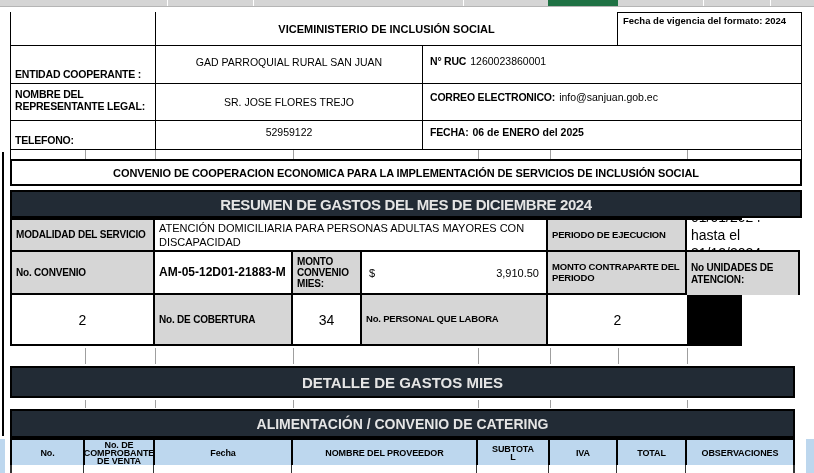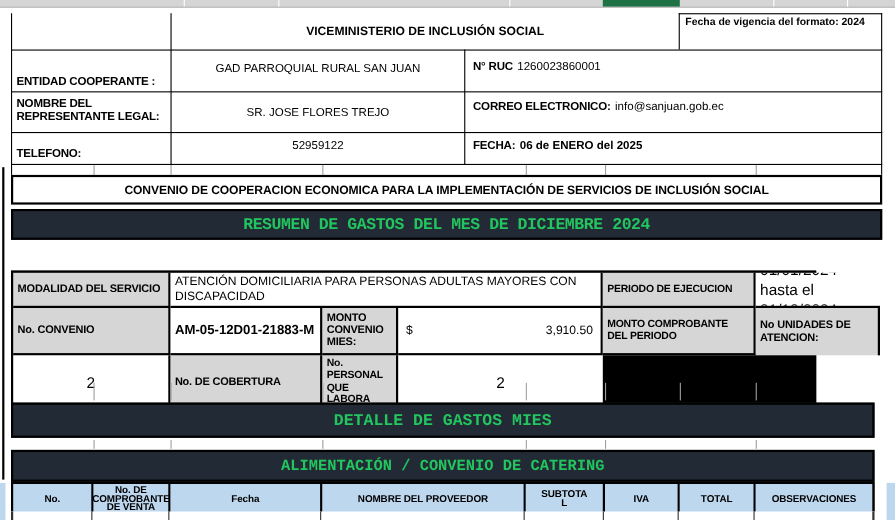--- a/index.html
+++ b/index.html
@@ -14,21 +14,21 @@
   
   .form-label{font-weight:bold;font-size:10.5px;line-height:1.15;letter-spacing:-0.2px;
               display:flex;align-items:flex-end;padding:0 3px 3px 4px;}
   .form-value{font-size:10.5px;display:flex;align-items:center;justify-content:center;text-align:center;}
   .form-right{font-size:10.5px;display:flex;align-items:center;padding:0 4px 7px 7px;white-space:nowrap;}
   .form-right .rl{font-weight:bold;margin-right:4px;letter-spacing:-0.2px;}
   
   .banner-white{background:#fff;border:2px solid #000;display:flex;align-items:center;justify-content:center;
                 font-weight:bold;font-size:11px;letter-spacing:-0.1px;text-align:center;}
   .bar-dark{background:#222b35;border:2px solid #000;display:flex;align-items:center;justify-content:center;
-            color:#22c55e;font-weight:bold;text-align:center;font-family:Liberation Mono, monospace;}
+            color:#e5e5e5;font-weight:bold;text-align:center;}
   
   .rgrid{display:grid;border:2px solid #000;background:#000;}
   .rgrid > div{box-sizing:border-box;border-right:2px solid #000;border-bottom:2px solid #000;overflow:hidden;}
   .rgrid > .lastcol{border-right:none;}
   .rgrid > .lastrow{border-bottom:none;}
   .glabel{background:#d6d6d6;font-weight:bold;font-size:10px;line-height:1.12;letter-spacing:-0.2px;
           display:flex;align-items:center;padding:1px 3px 1px 4px;}
   .glabel.sm{font-size:9.5px;}
   .gvalue{background:#fff;font-size:14px;display:flex;align-items:center;padding:1px 4px;}
   .gvalue.center{justify-content:center;padding:0;}
@@ -99,38 +99,39 @@
   <div class="tick" style="left:478px;top:150px;height:9px;"></div>
   <div class="tick" style="left:550px;top:150px;height:9px;"></div>
   <div class="tick" style="left:687px;top:150px;height:9px;"></div>
   <div class="tick" style="left:10px;top:150px;height:9px;background:#000;"></div>
   <div class="tick" style="left:801px;top:150px;height:9px;background:#000;"></div>
 
   <div class="abs banner-white" style="left:10px;top:159px;width:792px;height:27px;text-align:right;">CONVENIO DE COOPERACION ECONOMICA PARA LA IMPLEMENTACIÓN DE SERVICIOS DE INCLUSIÓN SOCIAL</div>
 
   <div class="abs bar-dark" style="left:10px;top:190px;width:792px;height:28px;font-size:15px;letter-spacing:-0.4px;">RESUMEN DE GASTOS  DEL MES DE DICIEMBRE 2024</div>
 
-  <div class="abs rgrid" style="left:10px;top:218px;width:732px;height:128px;grid-template-columns:143px 138px 69px 186px 139px 113px;grid-template-rows:32px 43px 49px;margin-top:28px;">
+  <div class="abs rgrid" style="left:10px;top:218px;width:732px;height:128px;grid-template-columns:143px 138px 69px 186px 139px 113px;grid-template-rows:32px 43px 49px;">
     <div class="glabel">MODALIDAD DEL SERVICIO</div>
     <div class="gvalue" style="grid-column:2/5;font-size:11px;align-items:flex-start;line-height:1.25;padding-top:2px;">ATENCIÓN DOMICILIARIA PARA PERSONAS ADULTAS MAYORES CON DISCAPACIDAD</div>
     <div class="glabel sm">PERIODO DE EJECUCION</div>
     <div class="gvalue lastcol" style="line-height:1.3;">01/01/2024 hasta el 31/12/2024</div>
 
     <div class="glabel">No. CONVENIO</div>
     <div class="gvalue bold" style="font-size:12px;line-height:1.3;">AM-05-12D01-21883-M</div>
     <div class="glabel">MONTO CONVENIO MIES:</div>
     <div class="gvalue" style="justify-content:space-between;font-size:11px;padding:0 7px;">
       <span>$</span>
       <span>3,910.50</span>
     </div>
-    <div class="glabel sm">MONTO COMPROBANTE DEL PERIODO</div>
+    <div class="glabel sm">MONTO CONTRAPARTE DEL PERIODO</div>
 
     <div class="glabel lastrow">No UNIDADES DE ATENCION:</div>
     <div class="gvalue center lastrow">2</div>
     <div class="glabel lastrow wrap-any">No. DE COBERTURA</div>
+    <div class="gvalue center lastrow">34</div>
     <div class="glabel sm lastrow">No. PERSONAL QUE LABORA</div>
     <div class="gvalue center lastcol lastrow">2</div>
   </div>
 
   <div class="tick" style="left:85px;top:348px;height:16px;"></div>
   <div class="tick" style="left:155px;top:348px;height:16px;"></div>
   <div class="tick" style="left:293px;top:348px;height:16px;"></div>
   <div class="tick" style="left:478px;top:348px;height:16px;"></div>
   <div class="tick" style="left:550px;top:348px;height:16px;"></div>
   <div class="tick" style="left:618px;top:348px;height:16px;"></div>

